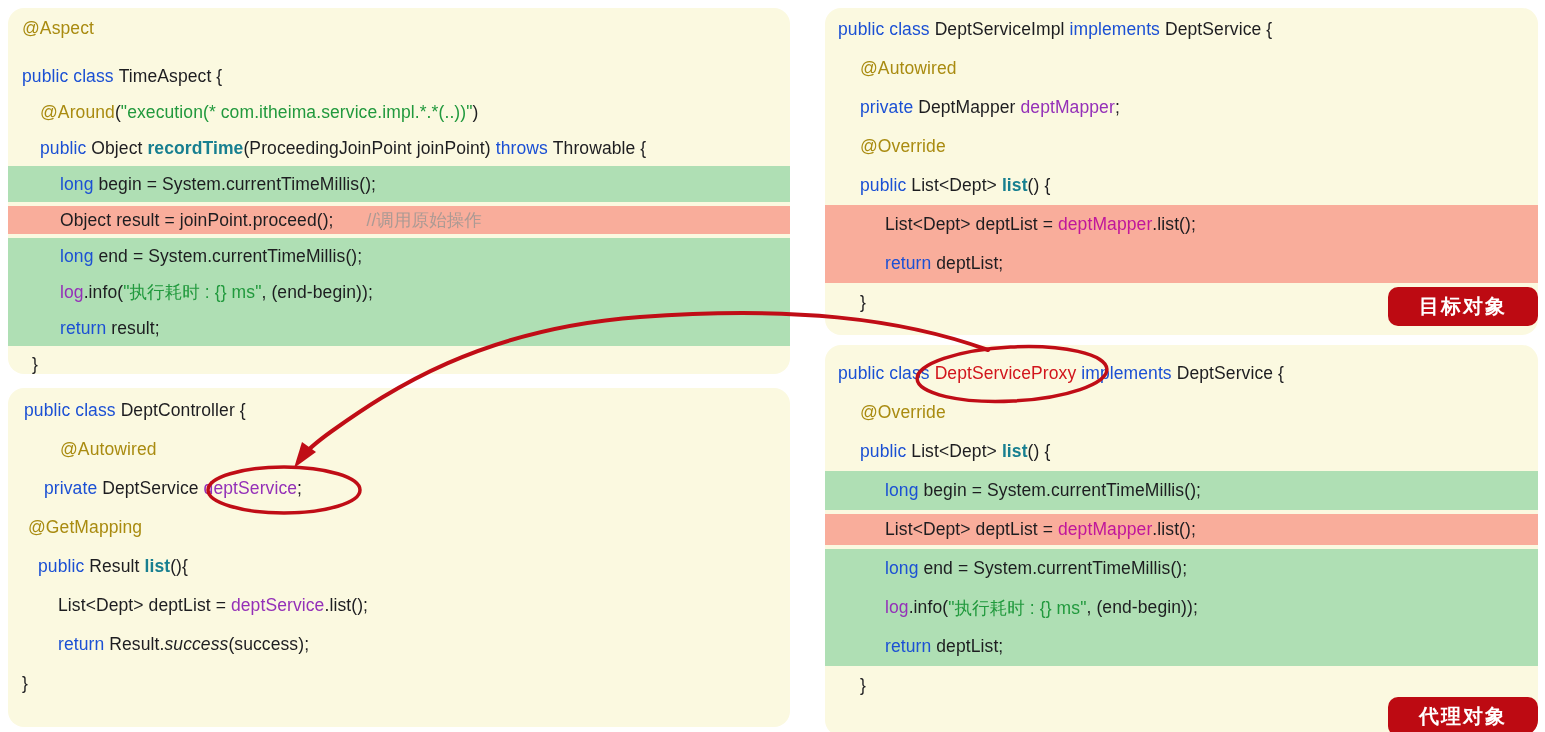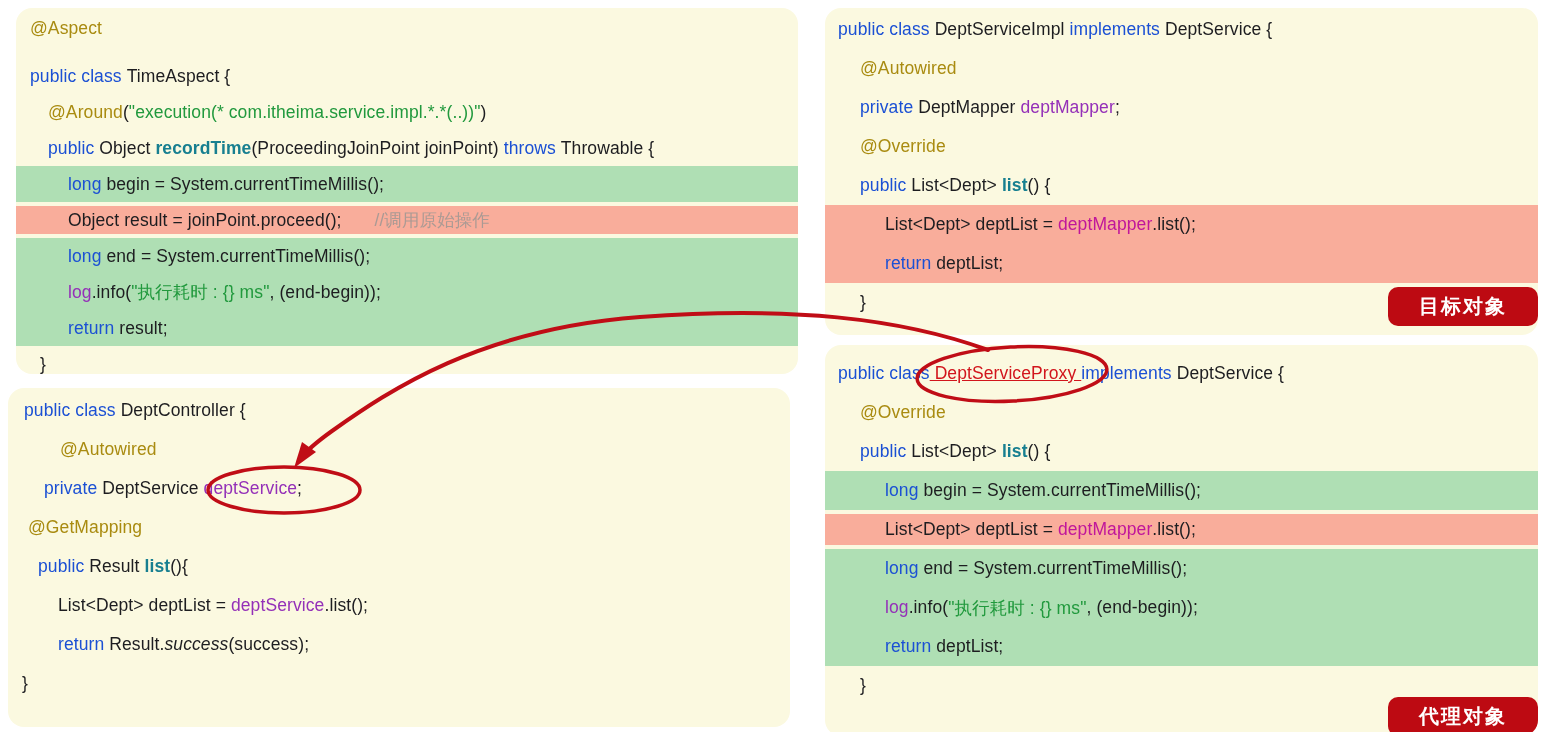--- a/index.html
+++ b/index.html
@@ -1,39 +1,39 @@
 <!DOCTYPE html>
 <html style="--panel: #fbf9e0; --hlg: #afdfb4; --hlr: #f9ad9b; --accent: #bd0a12; --kw: #1b50d4; --ann: #a98b10; --str: #21993d; --method: #177f90; --field: #9430b8; --fieldm: #c0169b; --comment: #ab9a94; --plain: #1d1d20; --classred: #d2151c;"><head>
 <meta charset="utf-8">
 <style>
   html,body{margin:0;padding:0;background:#ffffff;width:1545px;height:732px;overflow:hidden;
     font-family:"Liberation Sans","DejaVu Sans",sans-serif;}
   .stage{position:relative;width:1545px;height:732px;}
   .panel{position:absolute;background:var(--panel);border-radius:16px;overflow:hidden;}
-  .p1{left:16px;top:8px;width:782px;height:364px;padding-top:2px;}
+  .p1{left:8px;top:8px;width:782px;height:364px;padding-top:2px;}
   .p2{left:8px;top:388px;width:782px;height:336px;padding-top:3px;}
   .p3{left:825px;top:8px;width:713px;height:325px;padding-top:2px;}
   .p4{left:825px;top:345px;width:713px;height:382px;padding-top:9px;}
   .row{display:flex;align-items:center;white-space:pre;font-size:17.5px;font-weight:500;
     color:var(--plain);box-sizing:border-box;letter-spacing:.1px;}
   .p1 .row{height:36px;}
   .p2 .row,.p3 .row,.p4 .row{height:39px;}
   .row.gap{margin-bottom:12px;}
   .row.hl-g{background:var(--hlg);}
   .row.hl-r{background:var(--hlr);}
   .row.sep{border-top:4px solid var(--panel);border-bottom:4px solid var(--panel);}
   .tk-kw{color:var(--kw);}
   .tk-ann{color:var(--ann);}
   .tk-str{color:var(--str);}
   .tk-m{color:var(--method);font-weight:bold;}
   .tk-f{color:var(--field);}
   .tk-fm{color:var(--fieldm);}
   .tk-c{color:var(--comment);text-align:center;}
   .tk-p{color:var(--plain);}
-  .tk-r{color:var(--classred);text-decoration:underline;}
+  .tk-r{color:var(--classred);}
   .tk-pi{color:var(--plain);font-style:italic;}
   .badge{position:absolute;right:0;width:150px;height:39px;background:var(--accent);
     color:#ffffff;font-size:20px;font-weight:bold;letter-spacing:2px;
     display:flex;align-items:center;justify-content:center;border-radius:10px;}
   .p3 .badge{bottom:9px;}
   .p4 .badge{bottom:0;}
   .overlay{position:absolute;left:0;top:0;width:1545px;height:732px;pointer-events:none;}
 </style>
 </head>
 <body>

